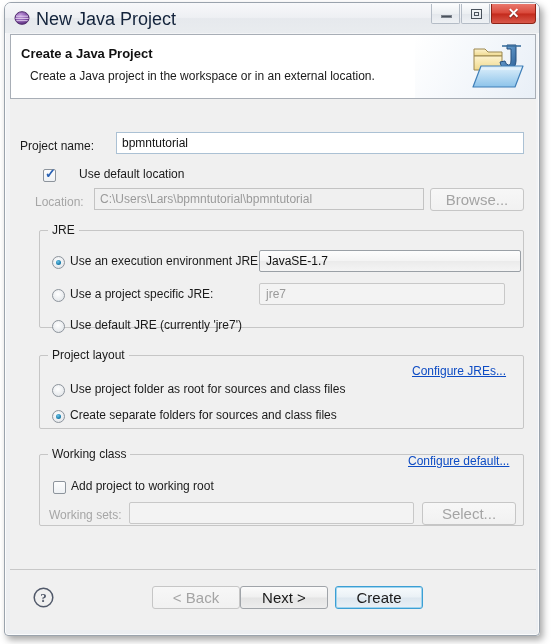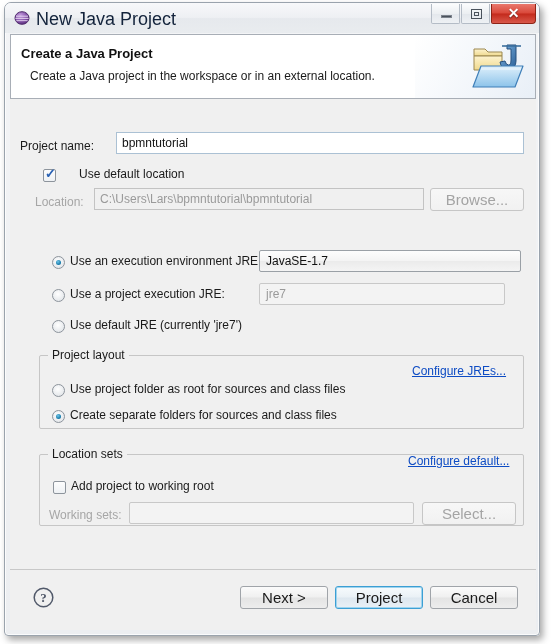--- a/index.html
+++ b/index.html
@@ -384,68 +384,71 @@
 
     <div class="checkbox" style="left:33px; top:70px;">
       <span class="tick">✓</span>
     </div>
     <span class="row-label" style="left:52px; top:68px;margin-left:17px;">Use default location</span>
 
     <span class="row-label disabled" style="left:25px; top:96px;">Location:</span>
     <div class="textfield disabled" style="left:84px; top:89px; width:330px;">C:\Users\Lars\bpmntutorial\bpmntutorial</div>
     <div class="pushbutton disabled" style="left:420px; top:89px; width:94px;">Browse...</div>
 
+    <div class="groupbox" style="left:29px; top:131px; width:485px; height:98px;">
+      <span class="group-title">JRE</span>
+    </div>
 
     <div class="radio" style="left:42px; top:157px;">
       <span class="dot"></span>
     </div>
     <span class="row-label" style="left:60px; top:155px;">Use an execution environment JRE:</span>
     <div class="combo" style="left:249px; top:151px; width:262px;">JavaSE-1.7</div>
 
     <div class="radio" style="left:42px; top:190px;"></div>
-    <span class="row-label" style="left:60px; top:188px;">Use a project execution JRE:</span>
+    <span class="row-label" style="left:60px; top:188px;">Use a project specific JRE:</span>
     <div class="combo disabled" style="left:249px; top:184px; width:246px;">jre7</div>
 
     <div class="radio" style="left:42px; top:221px;"></div>
     <span class="row-label" style="left:60px; top:219px;">Use default JRE (currently 'jre7')</span>
     <span class="link" style="left:402px; top:219px;">Configure JREs...</span>
 
     <div class="groupbox" style="left:29px; top:256px; width:485px; height:74px;">
       <span class="group-title">Project layout</span>
     </div>
 
     <div class="radio" style="left:42px; top:285px;"></div>
     <span class="row-label" style="left:60px; top:283px;">Use project folder as root for sources and class files</span>
 
     <div class="radio" style="left:42px; top:311px;">
       <span class="dot"></span>
     </div>
     <span class="row-label" style="left:60px; top:309px;">Create separate folders for sources and class files</span>
     <span class="link" style="left:398px; top:309px;">Configure default...</span>
 
     <div class="groupbox" style="left:29px; top:355px; width:485px; height:72px;">
-      <span class="group-title">Location sets</span>
+      <span class="group-title">Working class</span>
     </div>
 
     <div class="checkbox" style="left:43px; top:382px;"></div>
     <span class="row-label" style="left:61px; top:380px;">Add project to working root</span>
 
     <span class="row-label disabled" style="left:39px; top:409px;">Working sets:</span>
     <div class="combo disabled" style="left:119px; top:403px; width:285px;"></div>
     <div class="pushbutton disabled" style="left:412px; top:403px; width:94px;">Select...</div>
 
   </div>
 
   <div id="sep"></div>
   <div id="buttonbar">
     <span id="help-icon">
       <svg width="21" height="21" viewBox="0 0 21 21">
         <circle cx="10.5" cy="10.5" r="9.3" fill="none" stroke="#51596a" stroke-width="1.5"></circle>
         <text x="10.5" y="15" text-anchor="middle" font-family="Liberation Serif, serif" font-size="13" font-weight="bold" fill="#51596a">?</text>
       </svg>
     </span>
 
+    <div class="pushbutton disabled" style="left:142px; top:16px; width:88px;">&lt; Back</div>
     <div class="pushbutton" style="left:230px; top:16px; width:88px;">Next &gt;</div>
-    <div class="pushbutton default" style="left:325px; top:16px; width:88px;">Project</div>
-    <div class="pushbutton" style="left:420px; top:16px; width:88px;">Cancel</div>
+    <div class="pushbutton default" style="left:325px; top:16px; width:88px;">Create</div>
   </div>
 
 </div>
 
 </body></html>

